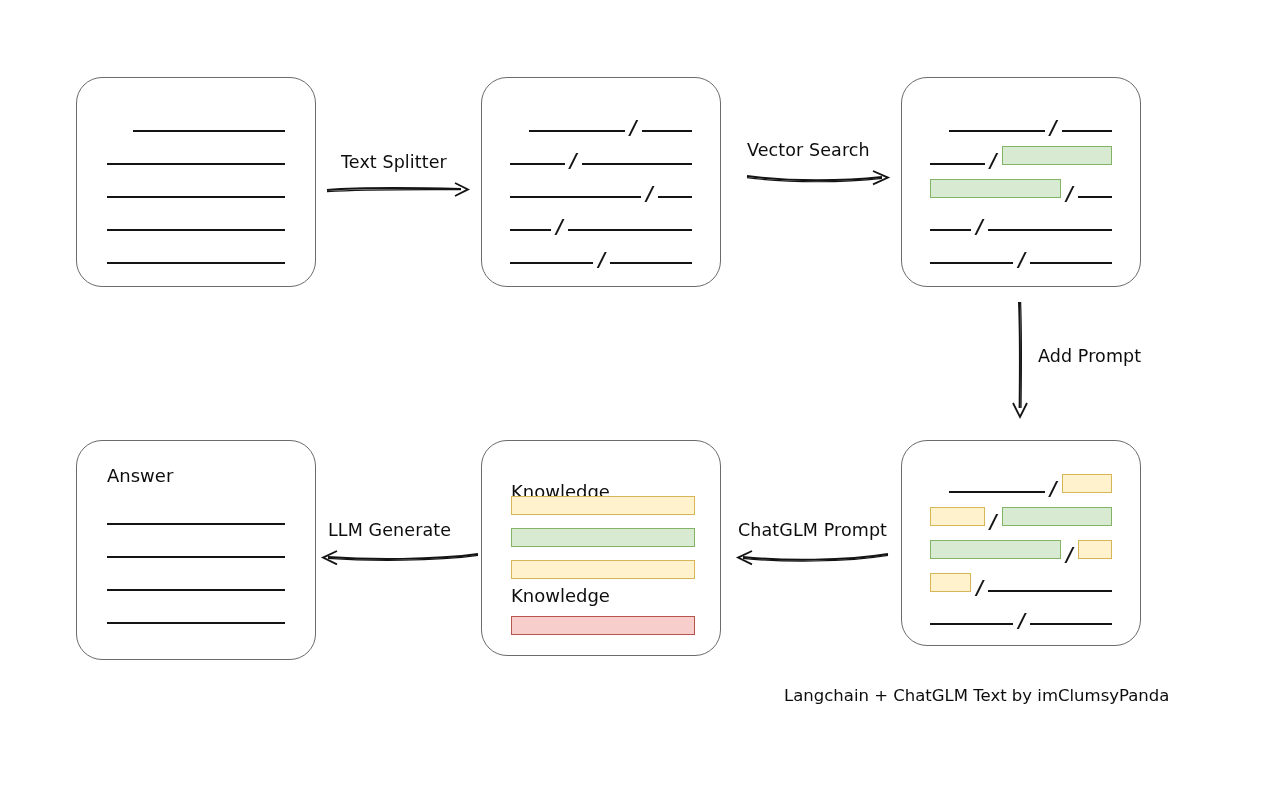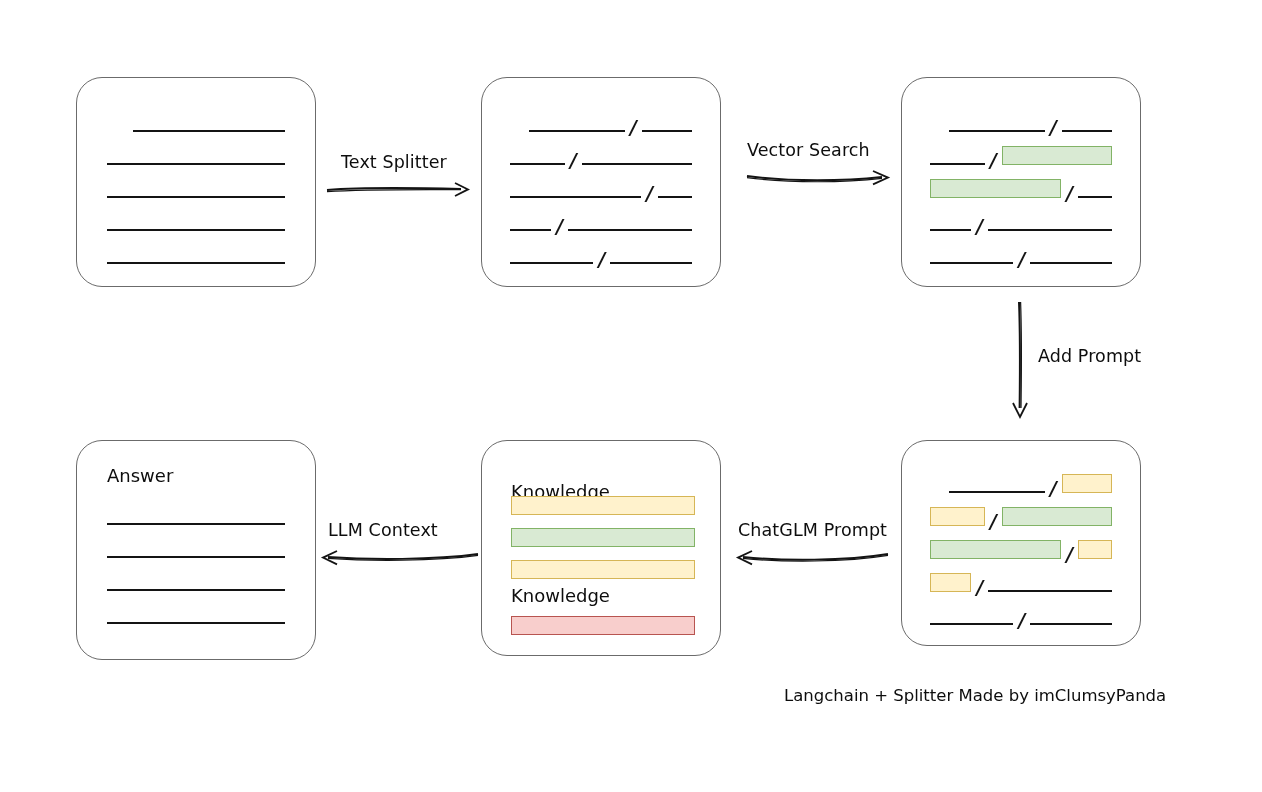--- a/index.html
+++ b/index.html
@@ -226,21 +226,21 @@
       <div class="row left" style="height: 33px;">
         <span class="seg" style="width: 180px;"></span>
       </div>
       <div class="row left" style="height: 33px;">
         <span class="seg" style="width: 180px;"></span>
       </div>
     </div>
 </div>
 
 <div class="arrow" style="left:320px; top:520px; width:160px; height:50px;">
-  <div class="label" style="left:8px; top:0px;">LLM Context</div>
+  <div class="label" style="left:8px; top:0px;">LLM Generate</div>
   <svg width="160" height="50" viewBox="0 0 160 50">
     <path d="M158,34 C114,40 50,40 8,37" fill="none" stroke="#141414" stroke-width="2"></path>
     <path d="M158,35.4 C114,41.4 50,41.4 8,38.4" fill="none" stroke="#141414" stroke-width="1.2"></path>
     <path d="M17,31 L3,37.6 L17,44.4" fill="none" stroke="#141414" stroke-width="1.8" stroke-linejoin="miter"></path>
   </svg>
 </div>
 
 <div class="card" style="left:481px; top:440px; width:240px; height:216px;">
   <div class="card-title" style="left:29px; top:40px;text-align:right;">Knowledge</div>
 
@@ -285,13 +285,13 @@
         <span class="seg" style="width: 138px;"></span>
       </div>
       <div class="row left" style="height: 33px;">
         <span class="seg" style="width: 90px;"></span>
         <span class="slash">/</span>
         <span class="seg" style="width: 88px;"></span>
       </div>
     </div>
 </div>
 
-<div class="footer" style="left:784px; top:686px;">Langchain + Splitter Made by imClumsyPanda</div>
+<div class="footer" style="left:784px; top:686px;">Langchain + ChatGLM Text by imClumsyPanda</div>
 
 </body></html>

